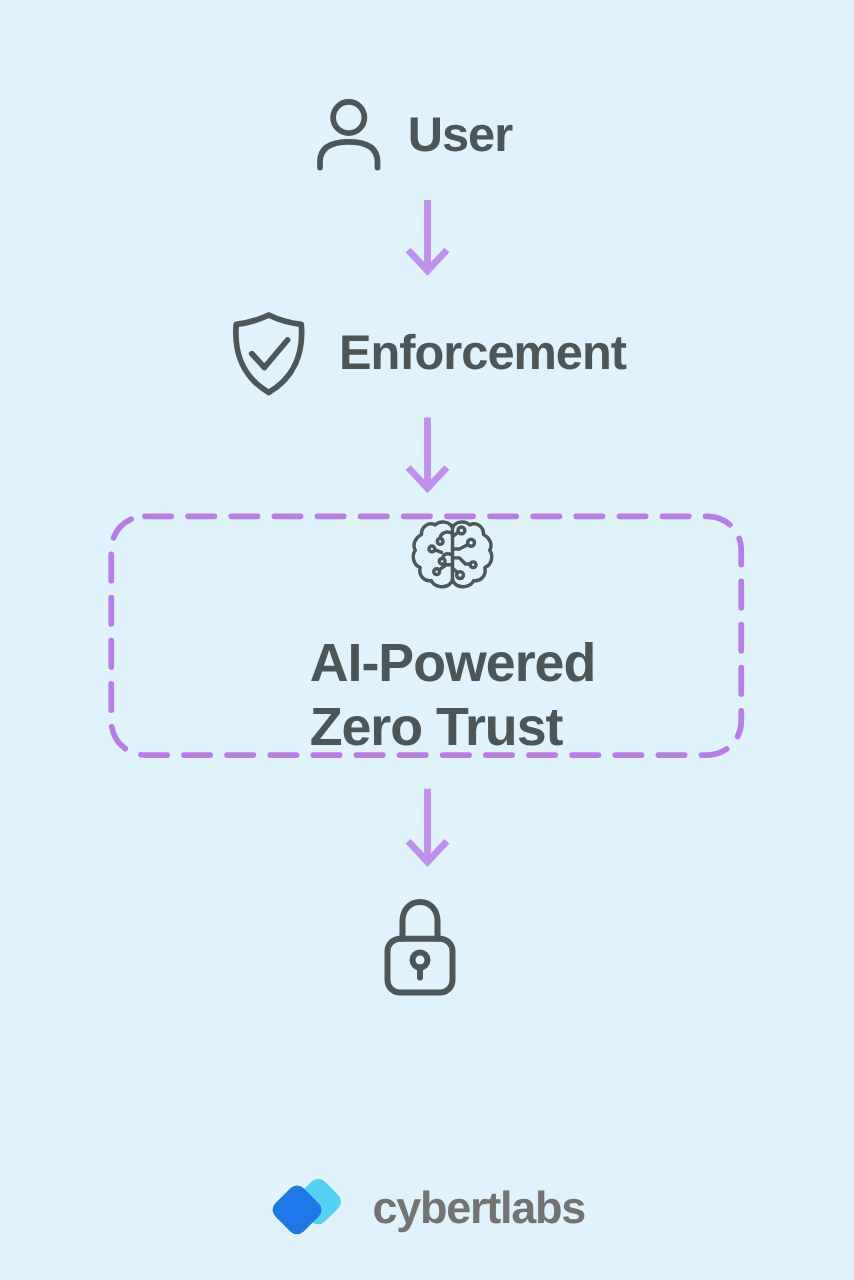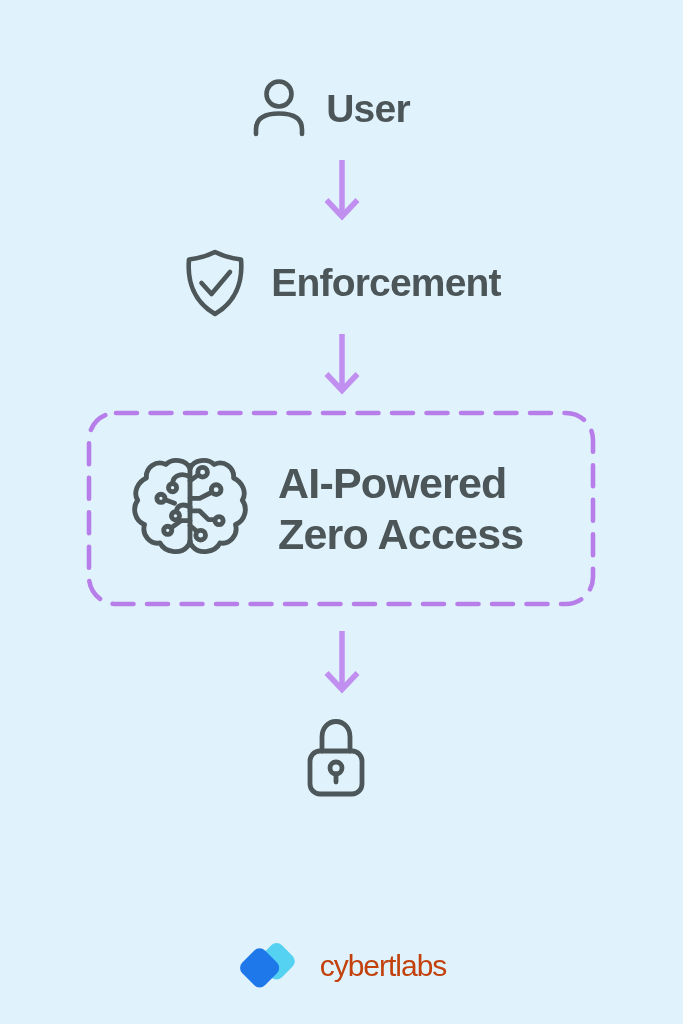--- a/index.html
+++ b/index.html
@@ -40,42 +40,43 @@
   
   .ai-box {
     position: absolute;
     left: 86px; top: 410px;
     width: 510px; height: 197px;
     display: flex;
     align-items: center;
     padding-left: 42px;
     gap: 26px;
     box-sizing: border-box;
+    flex-direction: column;
   }
   .ai-box .border-svg {
     position: absolute;
     left: 0; top: 0; width: 100%; height: 100%;
   }
   .ai-label {
     font-weight: 700;
     font-size: 43px;
     letter-spacing: -0.8px;
     line-height: 1.17;
     color: #4c5558;
     position: relative;
   }
   
   .access-row { top: 712px; height: 90px; gap: 19px; transform: translateX(-6px); }
   
   .brand-row { top: 934px; height: 64px; gap: 17px; }
   .brand-text {
-    font-weight: 400;
-    font-size: 30px;
+    font-weight: 700;
+    font-size: 36px;
     letter-spacing: -1px;
-    color: #c2410c;
+    color: #737373;
   }
 </style>
 </head>
 <body>
 
 <div class="canvas">
 
   <div class="row user-row">
     <svg width="64" height="64" viewBox="0 0 64 64">
       <g class="icon-stroke" stroke-width="4.6" stroke-linecap="round">
@@ -137,21 +138,21 @@
         <circle cx="91" cy="44" r="5"></circle>
         <path d="M 86 47 L 74 53 L 64 53"></path>
         <path d="M 64 66 L 74 66 L 83 75 L 89 75"></path>
         <circle cx="94" cy="76" r="4.2"></circle>
         <circle cx="75" cy="91" r="5"></circle>
         <path d="M 71 87 L 64 81"></path>
       </g>
     </svg>
     <div class="ai-label">
       <div>AI-Powered</div>
-      <div>Zero Access</div>
+      <div>Zero Trust</div>
     </div>
   </div>
 
   <svg class="arrow" style="top:629px" width="44" height="68" viewBox="0 0 44 68">
     <g fill="none" stroke="#c08ff0" stroke-width="5.5">
       <line x1="22" y1="2" x2="22" y2="59"></line>
       <polyline points="6.5,44 22,60.5 37.5,44"></polyline>
     </g>
   </svg>
 

